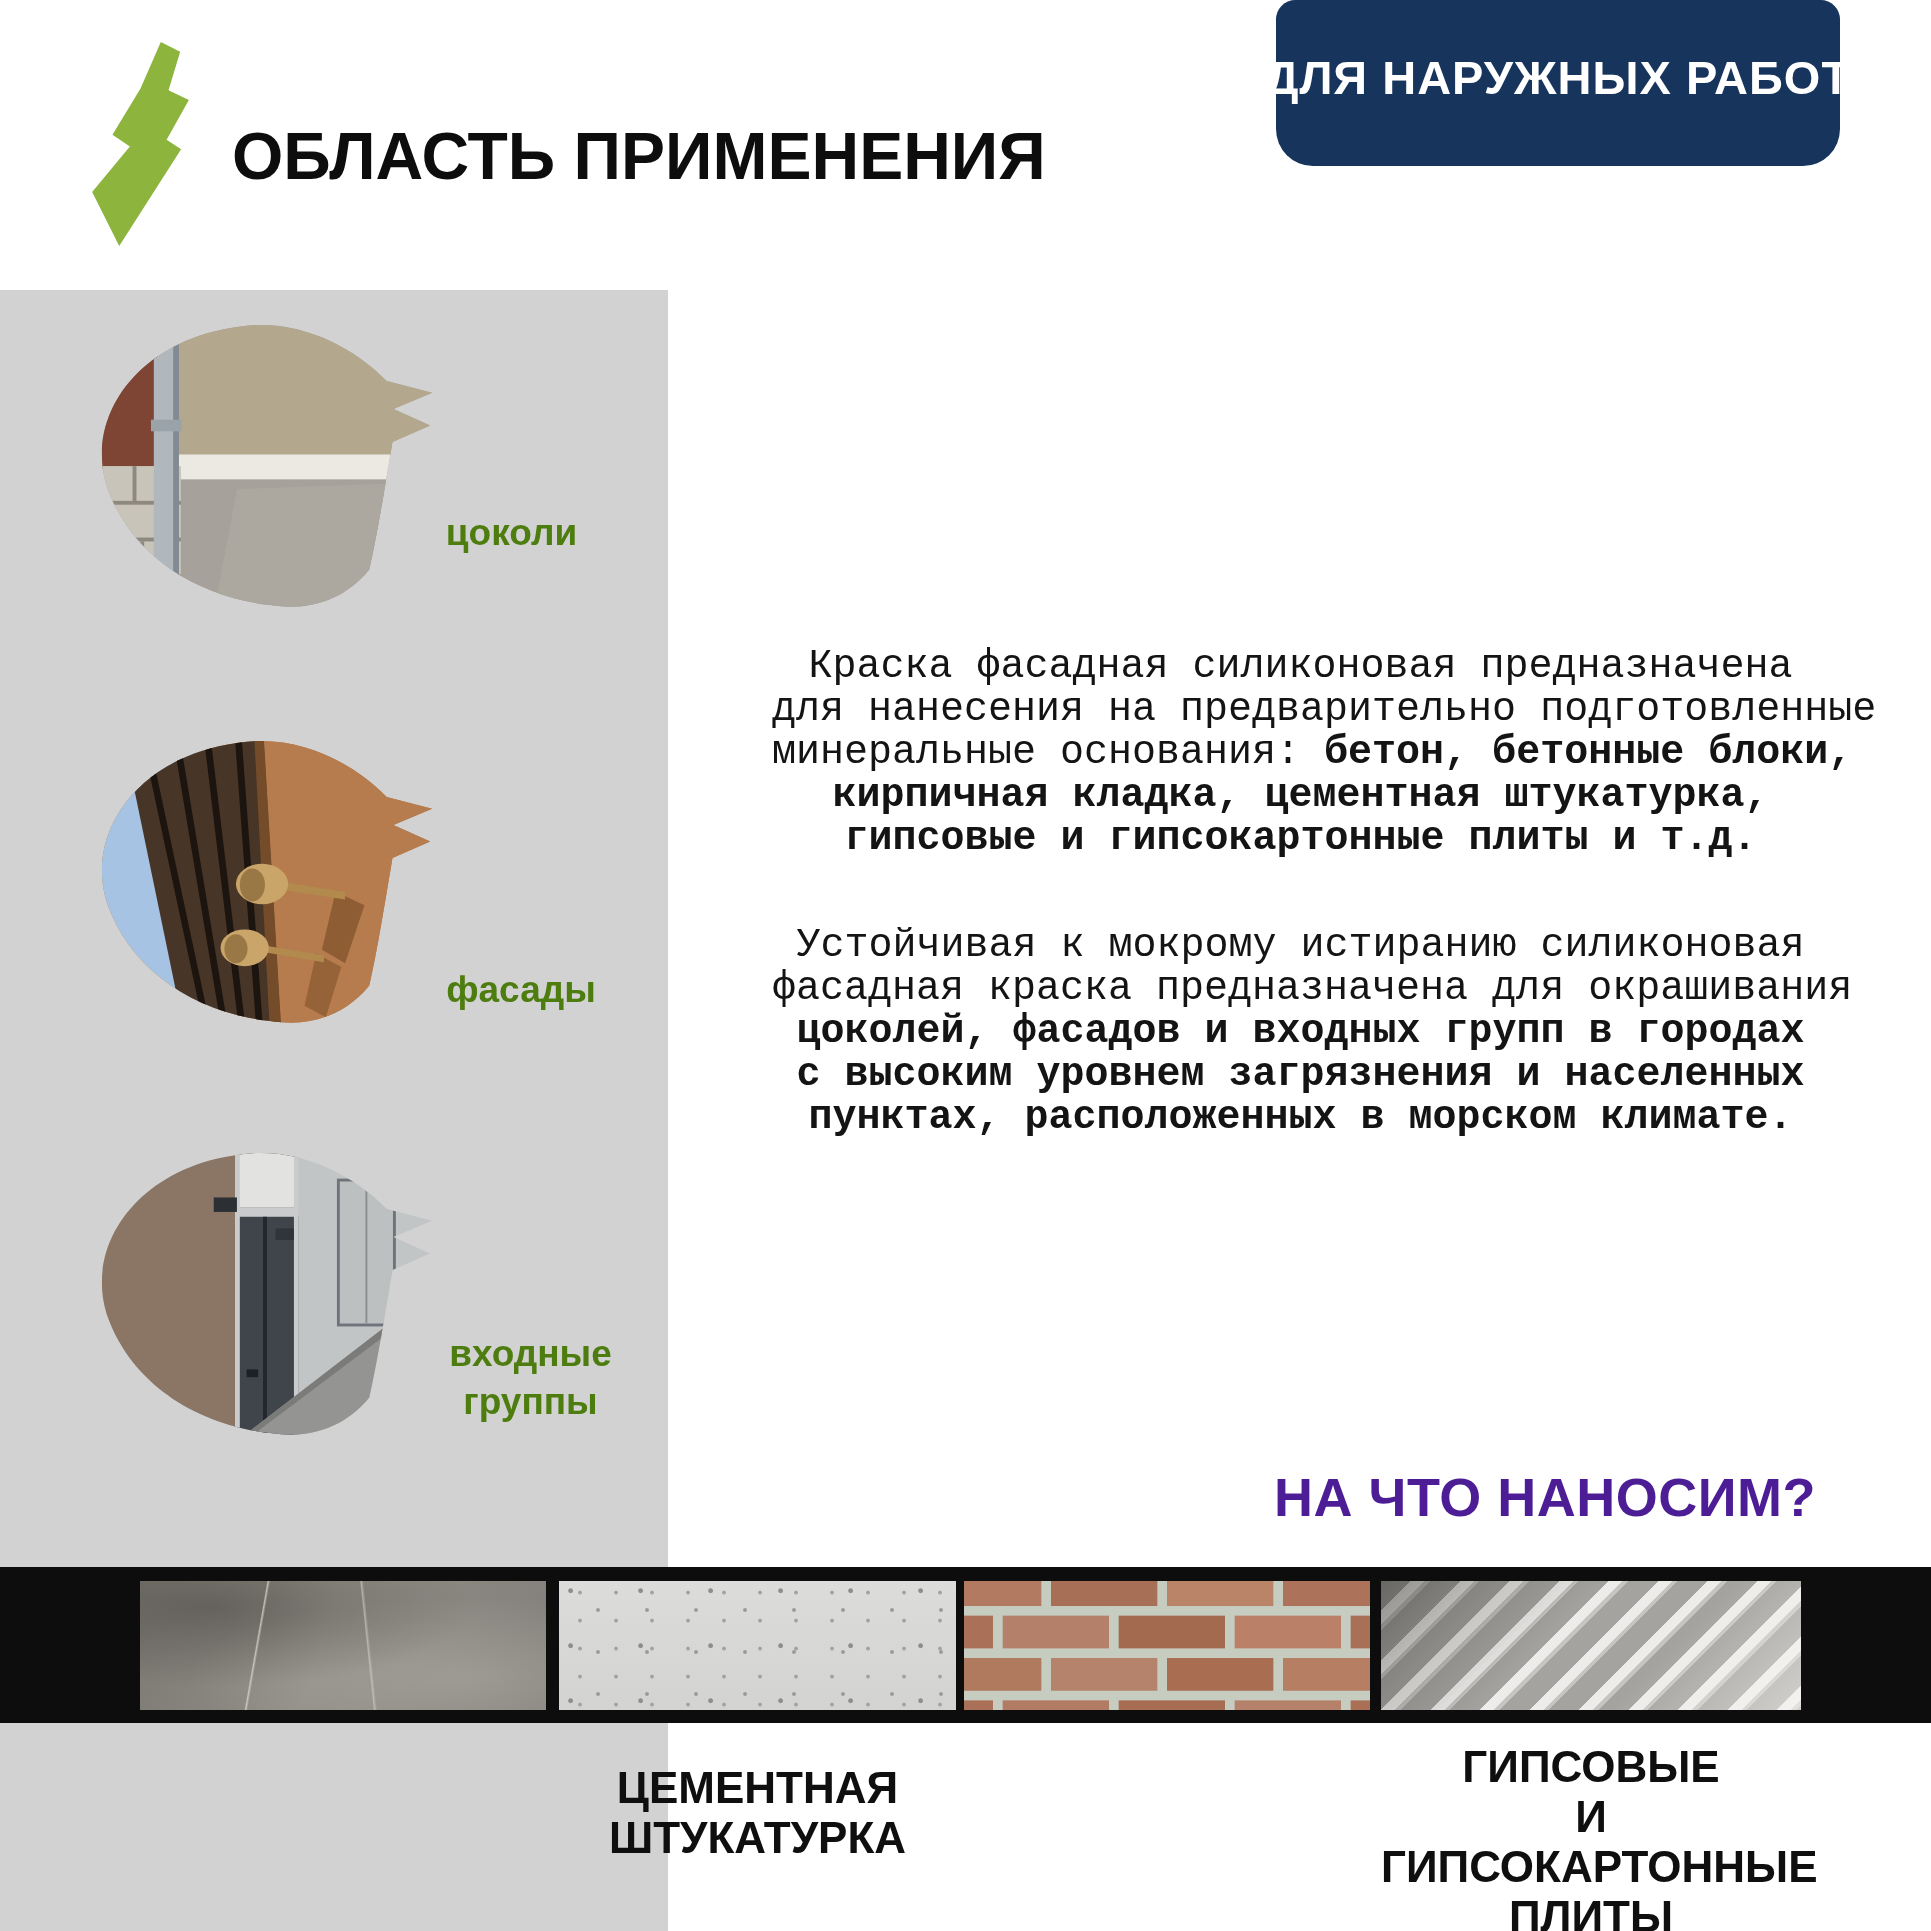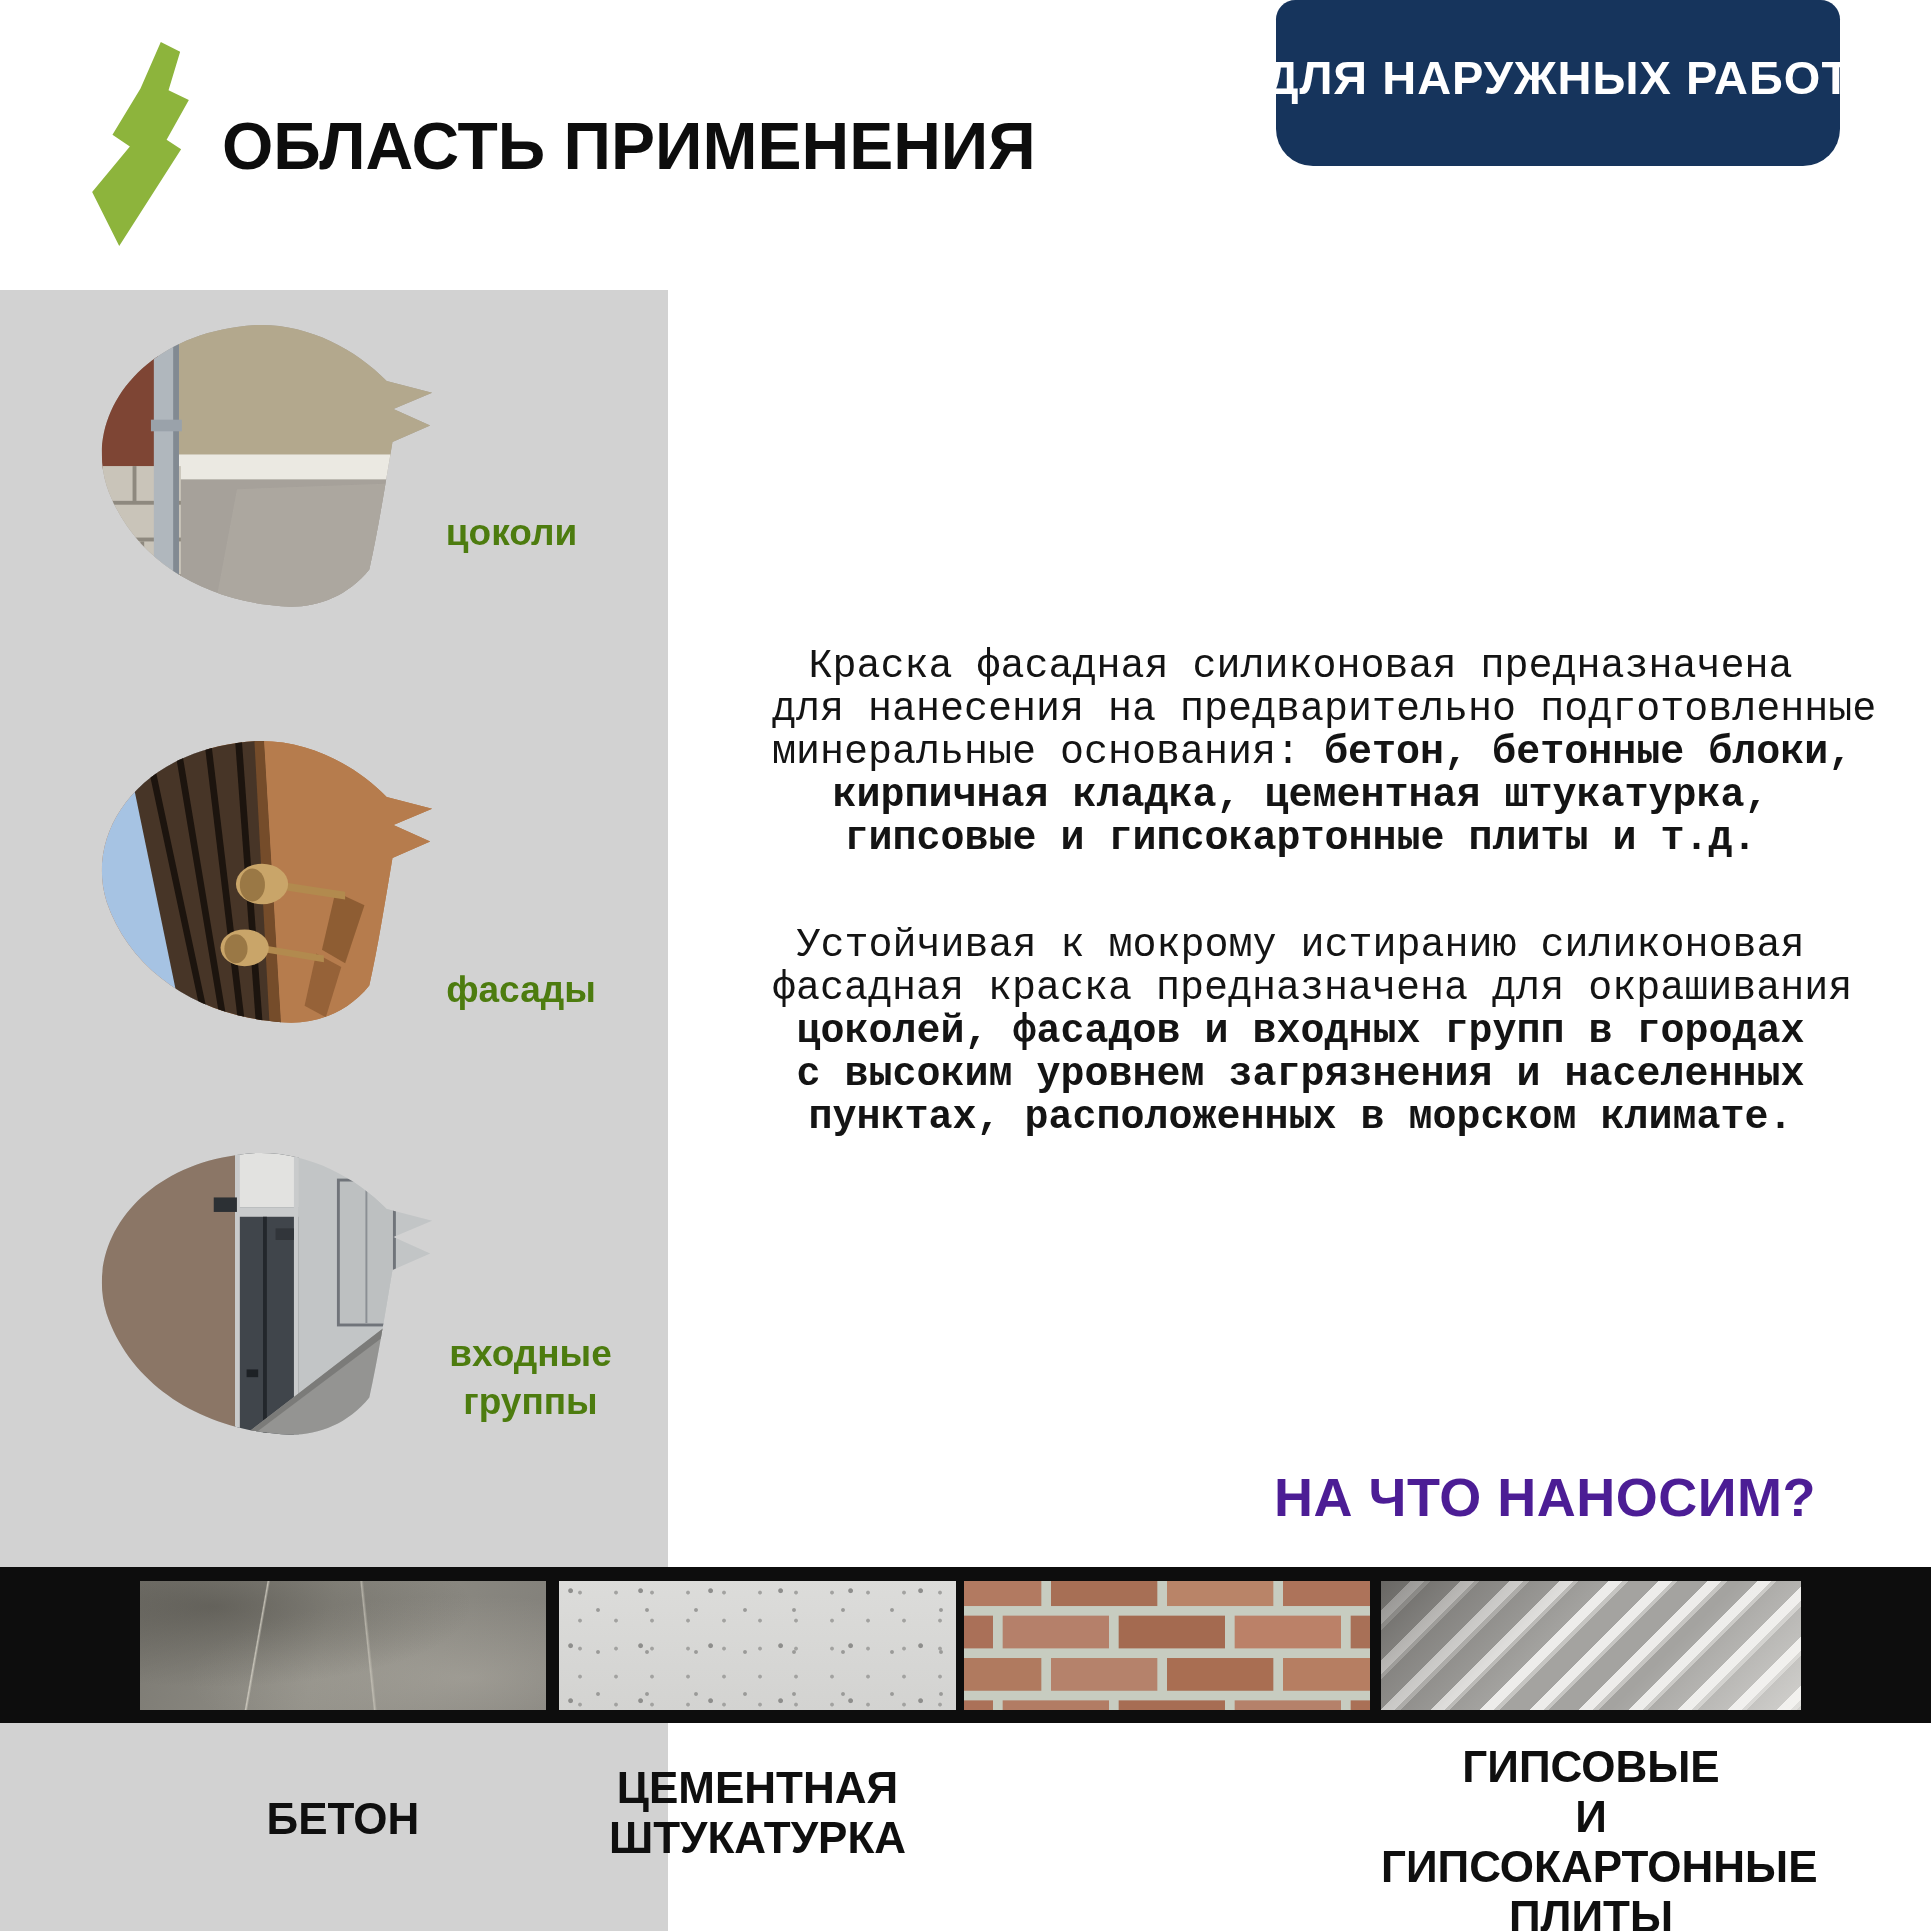--- a/index.html
+++ b/index.html
@@ -6,21 +6,21 @@
   .page{position:relative;width:1931px;height:1931px;overflow:hidden;background:#ffffff;
         font-family:"Liberation Sans",sans-serif;color:#121212;}
   .abs{position:absolute;}
 
   
   .gray-panel{left:0;top:290px;width:668px;height:1641px;background:#d2d2d2;}
 
   
   .logo{left:92px;top:42px;width:97px;height:205px;}
   .title{left:218px;top:104px;font-size:66px;font-weight:700;letter-spacing:0px;
-         color:#0d0d0d;white-space:nowrap;margin:4px;}
+         color:#0d0d0d;white-space:nowrap;margin:14px;}
   .badge{left:1276px;top:0;width:564px;height:166px;background:#16345c;
          border-radius:19.3px 19.3px 37px 37px;display:flex;align-items:center;justify-content:center;}
   .badge span{color:#ffffff;font-size:47px;font-weight:700;letter-spacing:1px;white-space:nowrap;
               transform:translateY(-5.8px);}
 
   
   .app-photo{width:343px;height:290px;display:block;}
   .app1{left:92px;top:323px;}
   .app2{left:92px;top:739px;}
   .app3{left:92px;top:1151px;}
@@ -215,23 +215,20 @@
       <rect x="330" y="80" width="110" height="34" fill="#b67e62"></rect>
       <rect x="-80" y="124" width="110" height="34" fill="#ab7158"></rect>
       <rect x="40" y="124" width="110" height="34" fill="#b27c64"></rect>
       <rect x="160" y="124" width="110" height="34" fill="#a76d53"></rect>
       <rect x="280" y="124" width="110" height="34" fill="#b5816a"></rect>
       <rect x="400" y="124" width="110" height="34" fill="#aa7056"></rect>
     </svg>
   </div>
   <div class="abs strip-photo sp4 tex-gypsum"></div>
 
-  <div class="abs strip-label sl1">
-      <div class="line"><span>БЕТОН</span></div>
-    </div>
   <div class="abs strip-label sl2">
       <div class="line"><span>ЦЕМЕНТНАЯ</span></div>
       <div class="line"><span>ШТУКАТУРКА</span></div>
     </div>
   <div class="abs strip-label sl4">
       <div class="line"><span>ГИПСОВЫЕ</span></div>
       <div class="line"><span>И ГИПСОКАРТОННЫЕ</span></div>
       <div class="line"><span>ПЛИТЫ</span></div>
     </div>
 

